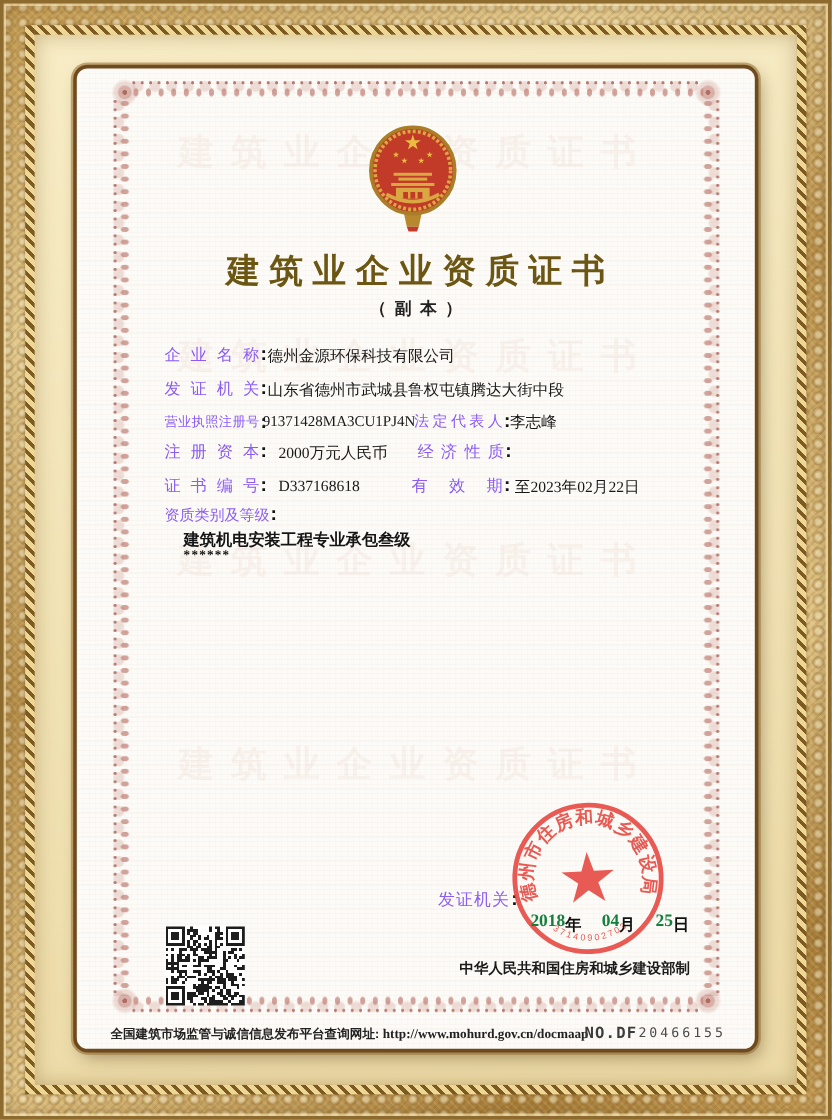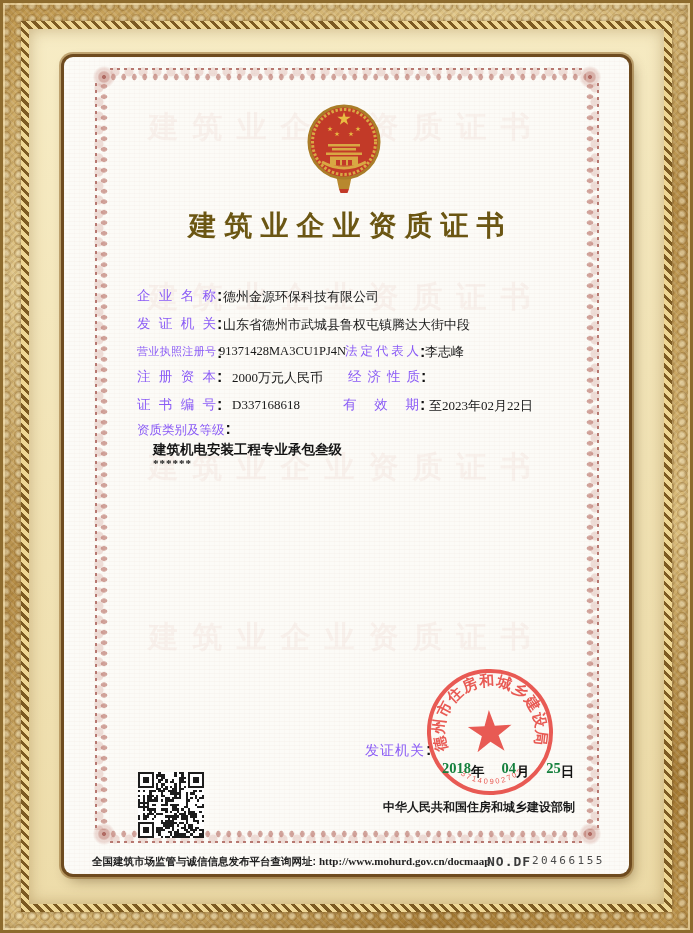--- a/index.html
+++ b/index.html
@@ -126,20 +126,21 @@
       </g>
       <g fill="#c23a28">
         <rect x="30" y="58" width="4" height="5.5"></rect>
         <rect x="36" y="58" width="4" height="5.5"></rect>
         <rect x="42" y="58" width="4" height="5.5"></rect>
       </g>
       <path d="M16,60 Q38,72 60,60" stroke="#d9a843" stroke-width="3" fill="none"></path>
     </svg>
 
     <div class="title">建筑业企业资质证书</div>
+    <div class="subtitle">（副本）</div>
 
     <div class="abs" style="left:73px;top:230px">
       <span class="lab jl" style="width:79px">企业名称</span><span class="colon">:</span>
     </div>
     <div class="val" style="left:159px;top:231px">德州金源环保科技有限公司</div>
 
     <div class="abs" style="left:73px;top:258px">
       <span class="lab jl" style="width:79px">发证机关</span><span class="colon">:</span>
     </div>
     <div class="val" style="left:159px;top:259px">山东省德州市武城县鲁权屯镇腾达大街中段</div>

